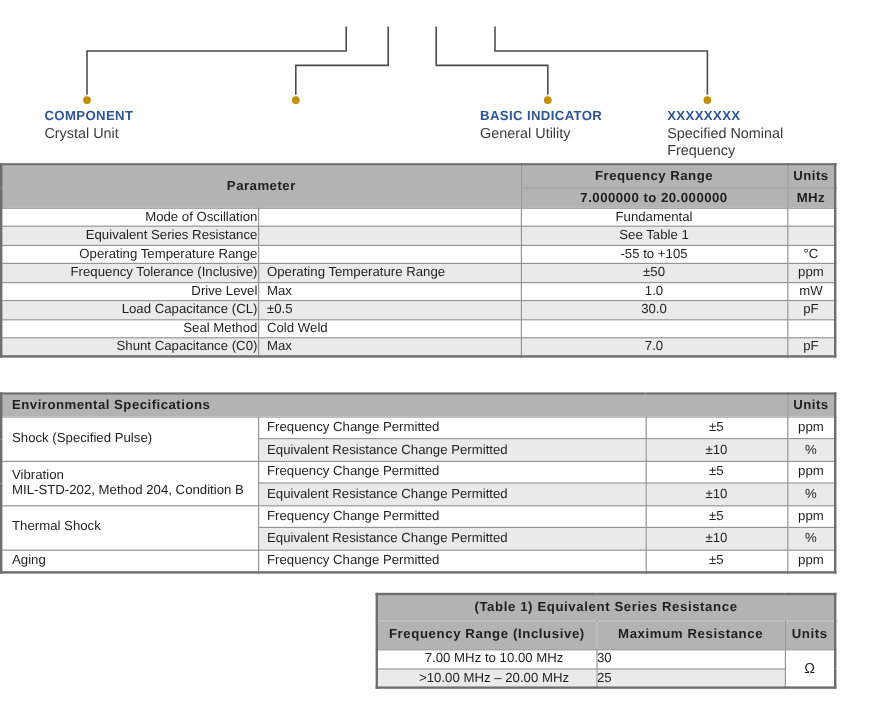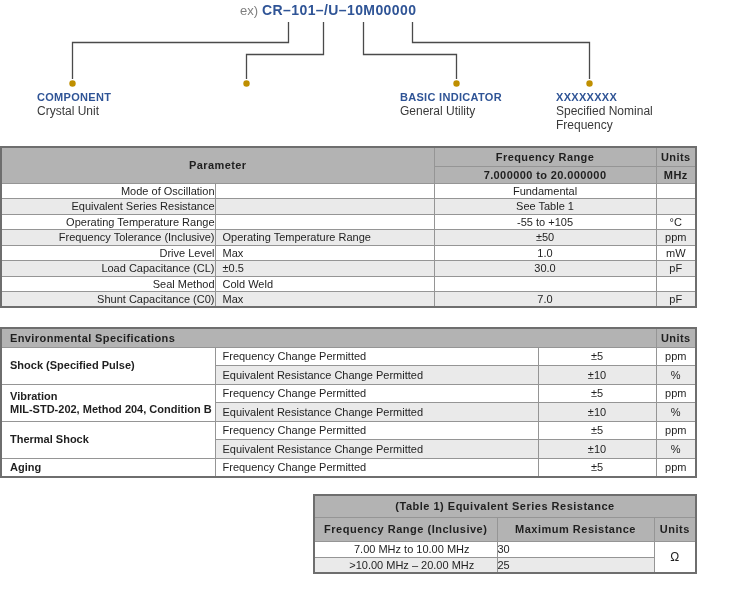--- a/index.html
+++ b/index.html
@@ -25,57 +25,54 @@
 
   
   table { position:absolute; border-collapse:collapse; table-layout:fixed;
           border:2px solid var(--border-dark,#6e6e6e); }
   th, td { border:1px solid var(--border-gray,#959595); font-size:11px;
            overflow:hidden; white-space:nowrap; padding:0; }
   th { background:var(--header-gray,#b3b3b3); font-weight:bold; letter-spacing:.4px; text-align:center; }
   td { background:#fff; }
 
   
-  .ptable { left:0; top:146px; width:695px; }
+  .ptable { left:0; top:136px; width:695px; }
   .ptable thead tr:first-child  { height:19px; }
   .ptable thead tr:nth-child(2) { height:17px; }
   .ptable tbody tr { height:15.5px; }
   .ptable tbody tr:nth-child(even) td { background:var(--row-alt-gray,#eaeaea); }
   .c-name { padding-left:8px; text-align:right; }
   .c-cond { padding-left:7px; text-align:left; }
   .c-val, .c-unit { text-align:center; }
 
   
   .etable { left:0; top:327px; width:695px; }
   .etable thead tr { height:19px; }
   .etable tbody tr { height:18.5px; }
   .etable tbody tr:nth-child(even) td:not(.c-cat) { background:var(--row-alt-gray,#eaeaea); }
   .th-left { text-align:left; padding-left:8px; }
-  .c-cat  { padding-left:8px; text-align:left; background:#fff; vertical-align:middle; white-space:normal; line-height:13px;font-weight:bold; }
+  .c-cat  { padding-left:8px; text-align:left; background:#fff; vertical-align:middle; white-space:normal; line-height:13px; }
   .c-desc { padding-left:7px; text-align:left; }
 
   
   .rtable { left:313px; top:494px; width:382px; }
   .rtable thead tr:first-child  { height:22px;padding-left:29px; }
   .rtable thead tr:nth-child(2) { height:24px; }
   .rtable tbody tr { height:16px; }
   .rtable th { letter-spacing:.5px; }
   .rtable tbody tr:nth-child(even) td:not(.r-unit) { background:var(--row-alt-gray,#eaeaea); }
   .r-range { text-align:center; padding-left:12px; }
   .r-res   { }
   .r-unit  { text-align:center; background:#fff; vertical-align:middle; font-size:12px; }
 </style>
 </head>
 <body>
 
 <div class="page">
 
-  <div class="partnum">
-    <span class="pn-prefix">ex)</span><span class="pn-value">CR–101–/U–10M00000</span>
-  </div>
 
   <svg class="connectors" width="733" height="145" viewBox="0 0 733 145">
     <path d="M288.5,22 V42.5 H72.5 V79"></path>
     <path d="M323.5,22 V54.5 H246.5 V79"></path>
     <path d="M363.5,22 V54.5 H456.5 V79"></path>
     <path d="M412.5,22 V42.5 H589.5 V79"></path>
     <circle cx="72.5" cy="83.5" r="3.2"></circle>
     <circle cx="246.5" cy="83.5" r="3.2"></circle>
     <circle cx="456.5" cy="83.5" r="3.2"></circle>
     <circle cx="589.5" cy="83.5" r="3.2"></circle>

